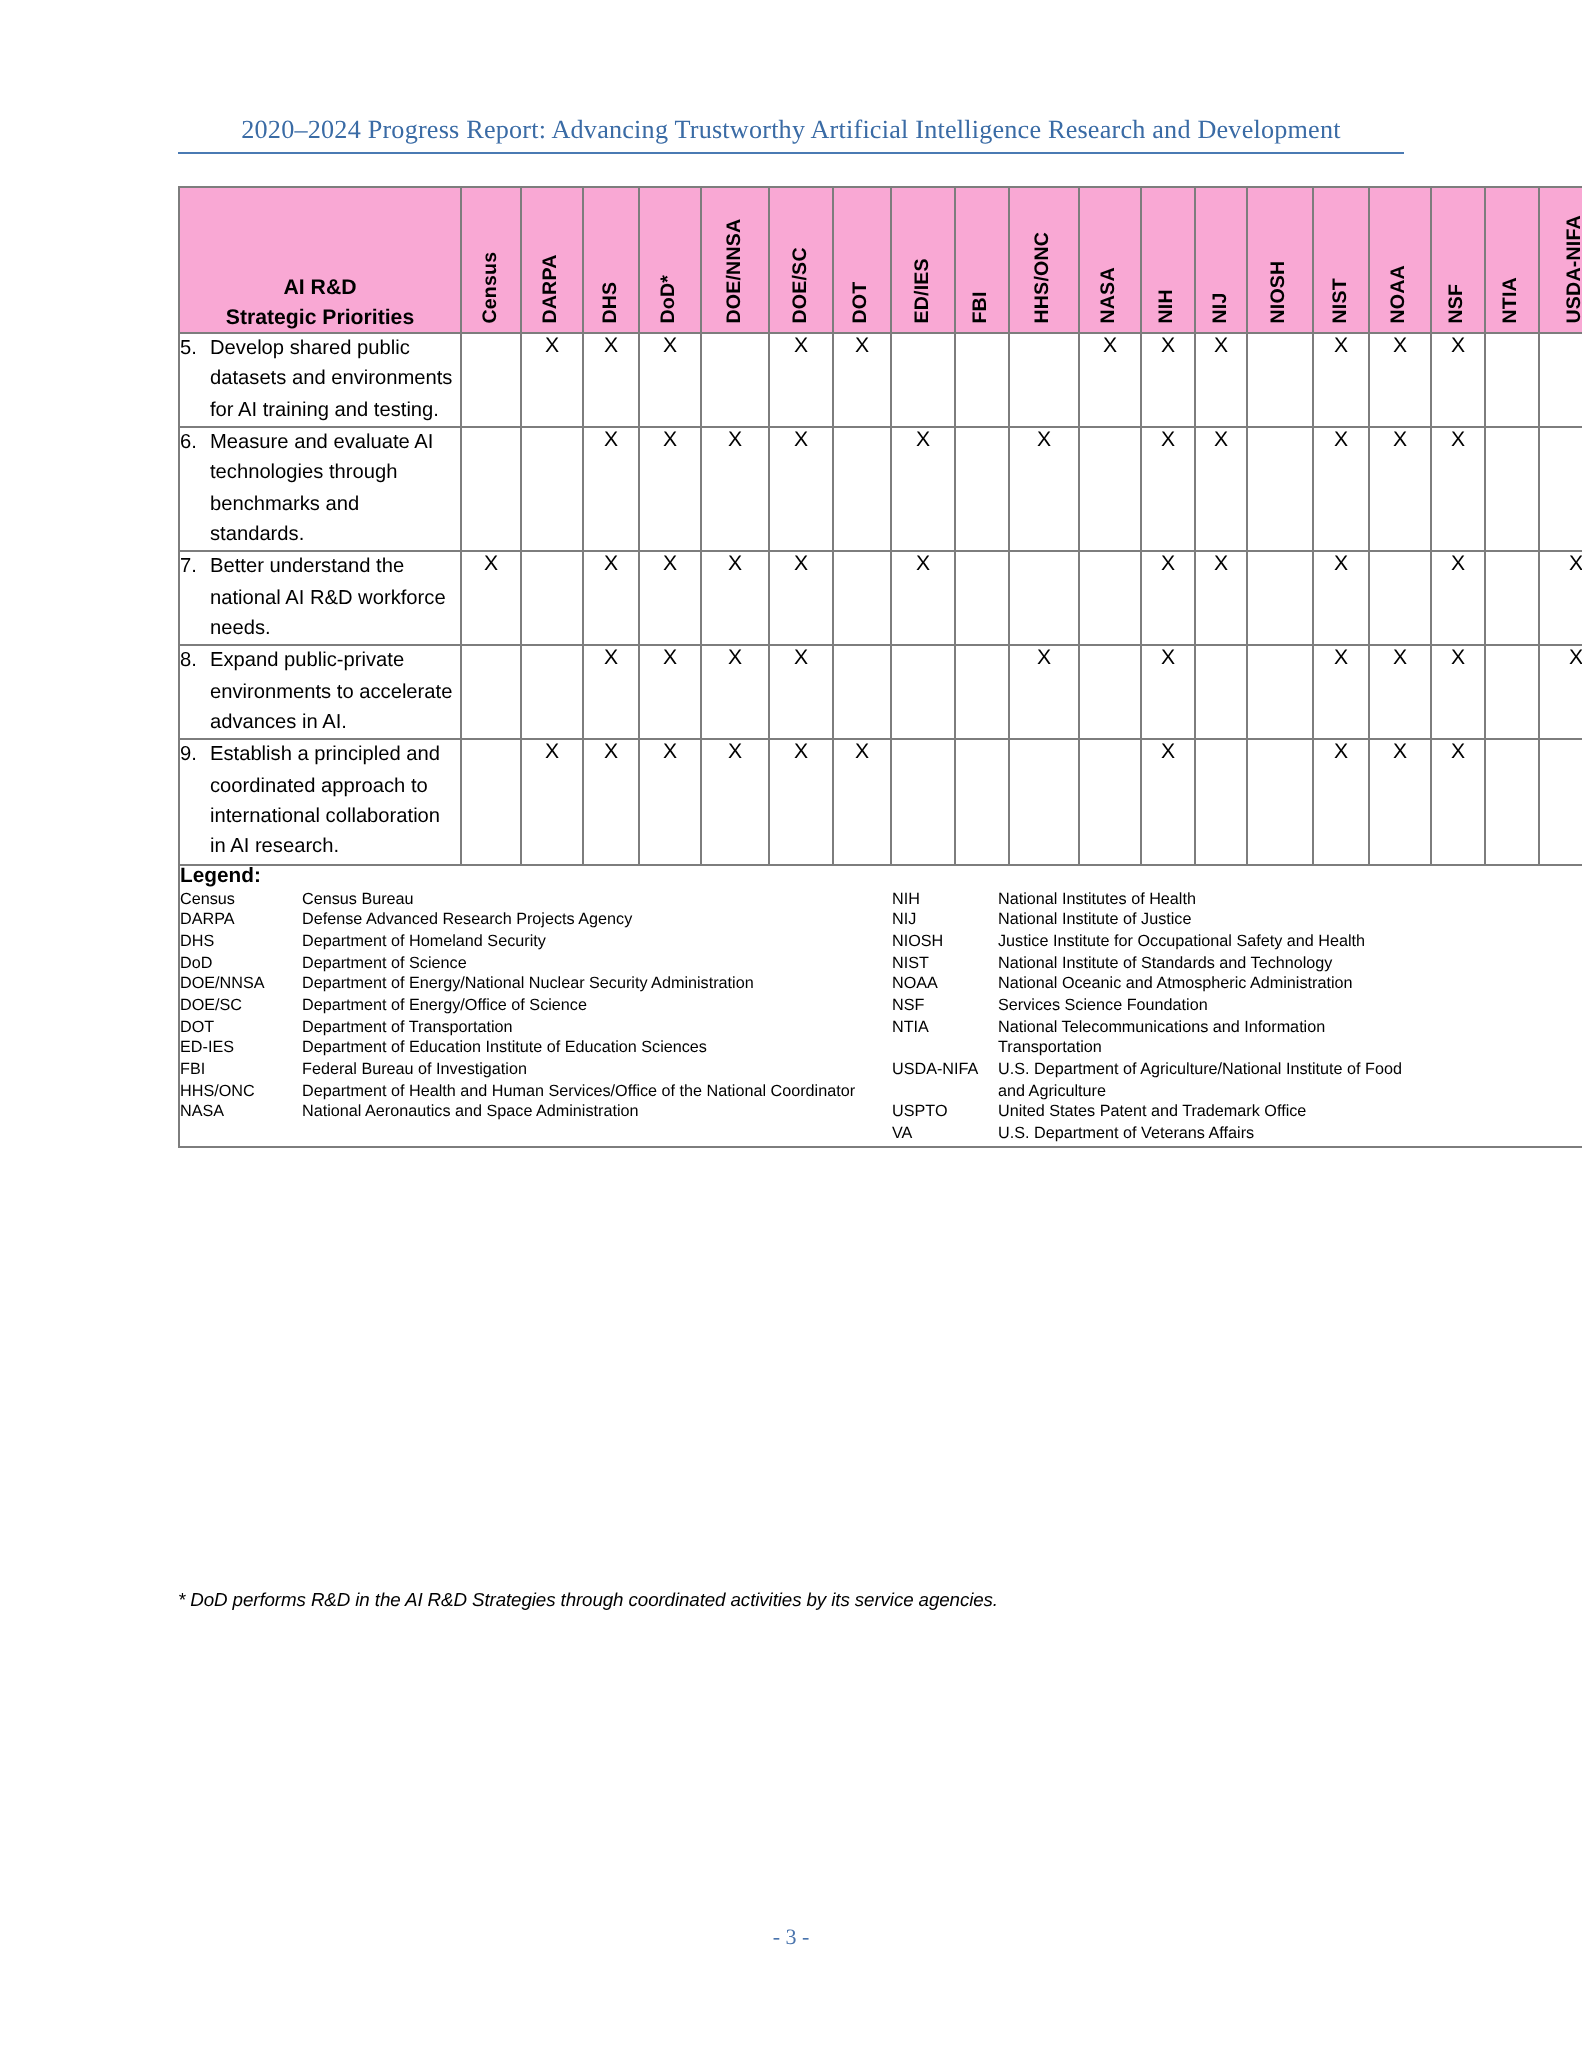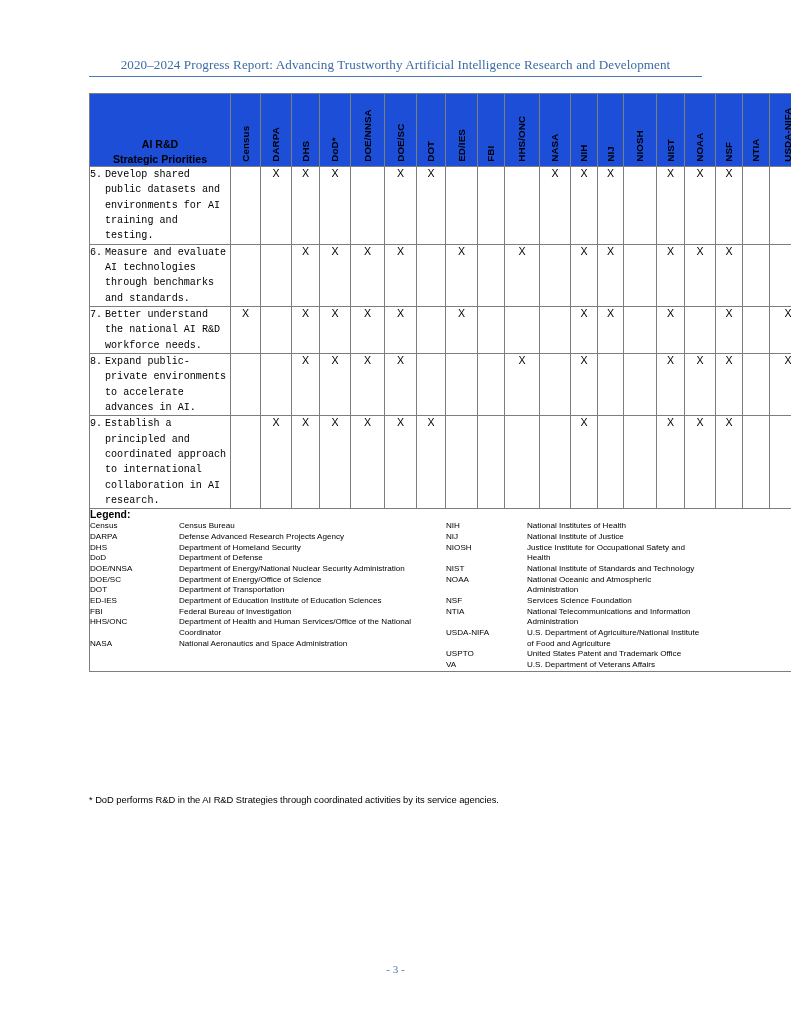--- a/index.html
+++ b/index.html
@@ -59,21 +59,21 @@
     border: 1.2px solid #5f5f5f;
   }
   table.matrix td, table.matrix th {
     border: 1px solid #7d7d7d;
     padding: 0;
     vertical-align: top;
   }
 
   
   tr.headrow th {
-    background: #1d4ed8;
+    background: #f9a8d4;
     border: 1px solid #7d7d7d;
     height: 72px;
     vertical-align: bottom;
   }
   th.corner {
     font-size: 10.6px;
     font-weight: bold;
     text-align: center;
     vertical-align: middle;
     line-height: 1.35;
@@ -94,21 +94,20 @@
     letter-spacing: 0.1px;
     line-height: 1;
   }
 
   
   td.priority {
     font-size: 10.1px;
     line-height: 1.52;
     padding: 5px 6px 6px 6px;
     text-align: left;
-    font-family: Liberation Mono, monospace;
   }
   td.priority .num {
     display: inline-block;
     width: 15px;
     vertical-align: top;
   }
   td.priority .ptext {
     display: inline-block;
     width: calc(100% - 16px);
     vertical-align: top;
@@ -145,29 +144,30 @@
     font-size: 8.1px;
     line-height: 1.32;
     align-items: flex-start;
   }
   .leg-abbr {
     flex: 0 0 auto;
     white-space: nowrap;
   }
   .legend-col.left .leg-abbr { width: 61px; }
   .legend-col.right .leg-abbr { width: 53px; }
-  .leg-full { flex: 1 1 auto; margin-left: 28px; }
+  .leg-full { flex: 1 1 auto; }
 
   
   .footnote {
     position: absolute;
     left: 89px;
     top: 794px;
     width: 613px;
     font-size: 9.4px;
+    font-style: italic;
     font-family: "Liberation Sans", sans-serif;
     letter-spacing: -0.05px;
   }
 
   
   .pagenum {
     position: absolute;
     left: 0;
     top: 963px;
     width: 791px;
@@ -379,21 +379,21 @@
                   <div class="leg-row">
                     <div class="leg-abbr">DARPA</div>
                     <div class="leg-full">Defense Advanced Research Projects Agency</div>
                   </div>
                   <div class="leg-row">
                     <div class="leg-abbr">DHS</div>
                     <div class="leg-full">Department of Homeland Security</div>
                   </div>
                   <div class="leg-row">
                     <div class="leg-abbr">DoD</div>
-                    <div class="leg-full">Department of Defense</div>
+                    <div class="leg-full">Department of Science</div>
                   </div>
                   <div class="leg-row">
                     <div class="leg-abbr">DOE/NNSA</div>
                     <div class="leg-full">Department of Energy/National Nuclear Security Administration</div>
                   </div>
                   <div class="leg-row">
                     <div class="leg-abbr">DOE/SC</div>
                     <div class="leg-full">Department of Energy/Office of Science</div>
                   </div>
                   <div class="leg-row">
@@ -437,21 +437,21 @@
                   <div class="leg-row">
                     <div class="leg-abbr">NOAA</div>
                     <div class="leg-full">National Oceanic and Atmospheric Administration</div>
                   </div>
                   <div class="leg-row">
                     <div class="leg-abbr">NSF</div>
                     <div class="leg-full">Services Science Foundation</div>
                   </div>
                   <div class="leg-row">
                     <div class="leg-abbr">NTIA</div>
-                    <div class="leg-full">National Telecommunications and Information Administration</div>
+                    <div class="leg-full">National Telecommunications and Information Transportation</div>
                   </div>
                   <div class="leg-row">
                     <div class="leg-abbr">USDA-NIFA</div>
                     <div class="leg-full">U.S. Department of Agriculture/National Institute of Food and Agriculture</div>
                   </div>
                   <div class="leg-row">
                     <div class="leg-abbr">USPTO</div>
                     <div class="leg-full">United States Patent and Trademark Office</div>
                   </div>
                   <div class="leg-row">

